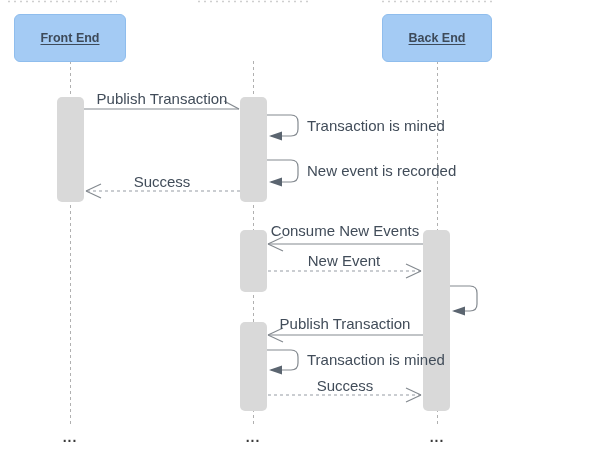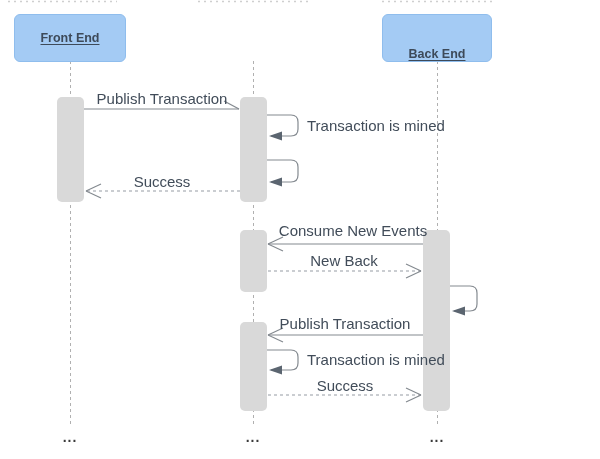--- a/index.html
+++ b/index.html
@@ -108,29 +108,30 @@
     <g>
       <line class="dashed" x1="268" y1="395" x2="421" y2="395"></line>
       <line class="line" x1="421" y1="395" x2="406" y2="388"></line>
       <line class="line" x1="421" y1="395" x2="406" y2="402"></line>
     </g>
   </svg>
 
   <div class="actor-box" style="left:14px;width:112px;">
     <span class="actor-label">Front End</span>
   </div>
-  <div class="actor-box" style="left:382px;width:110px;align-items:flex-end;">
+  <div class="actor-box" style="left:382px;width:110px;">
     <span class="actor-label">Back End</span>
   </div>
 
   <div class="msg-label centered" style="left:162px;top:92px;">Publish Transaction</div>
   <div class="msg-label" style="left:307px;top:119px;">Transaction is mined</div>
+  <div class="msg-label" style="left:307px;top:164px;">New event is recorded</div>
   <div class="msg-label centered" style="left:162px;top:175px;">Success</div>
-  <div class="msg-label centered" style="left:353px;top:224px;">Consume New Events</div>
-  <div class="msg-label centered" style="left:344px;top:254px;">New Back</div>
+  <div class="msg-label centered" style="left:345px;top:224px;">Consume New Events</div>
+  <div class="msg-label centered" style="left:344px;top:254px;">New Event</div>
   <div class="msg-label centered" style="left:345px;top:317px;">Publish Transaction</div>
   <div class="msg-label" style="left:307px;top:353px;">Transaction is mined</div>
   <div class="msg-label centered" style="left:345px;top:379px;">Success</div>
 
   <div class="ellipsis" style="left:70px;">...</div>
   <div class="ellipsis" style="left:253px;">...</div>
   <div class="ellipsis" style="left:437px;">...</div>
 
 </div>
 

